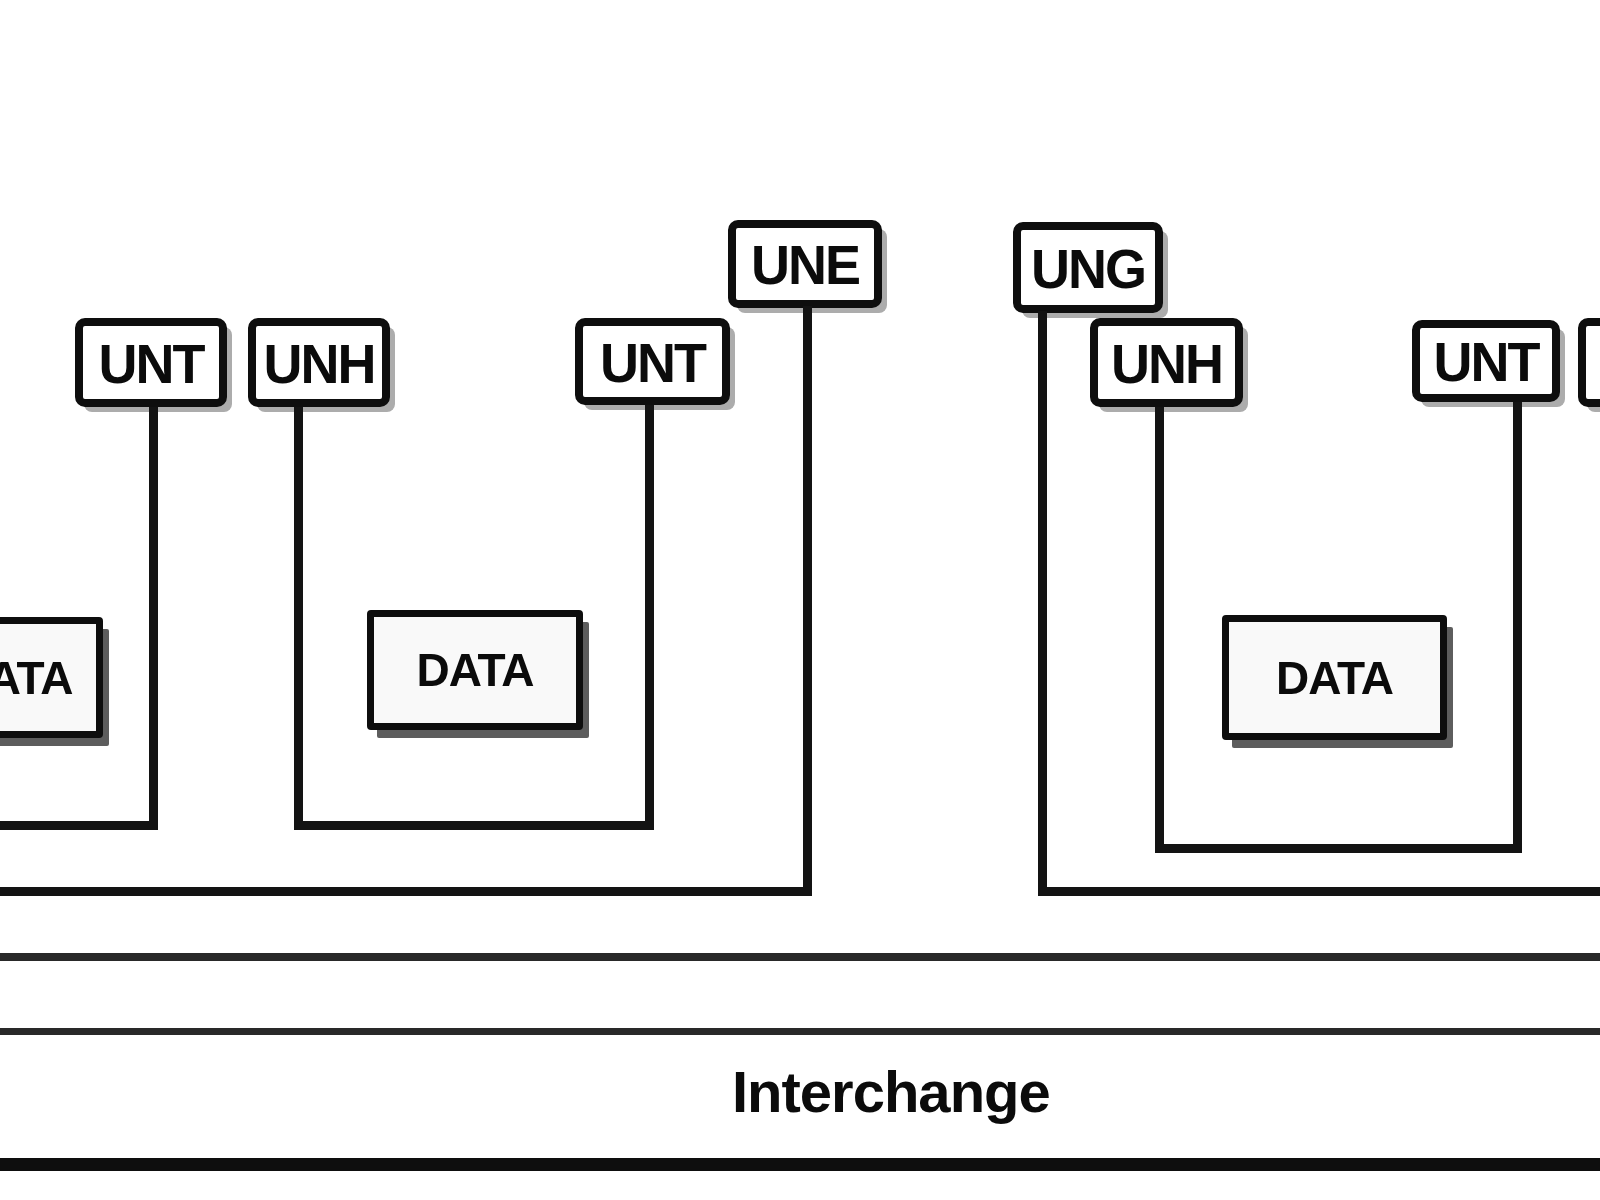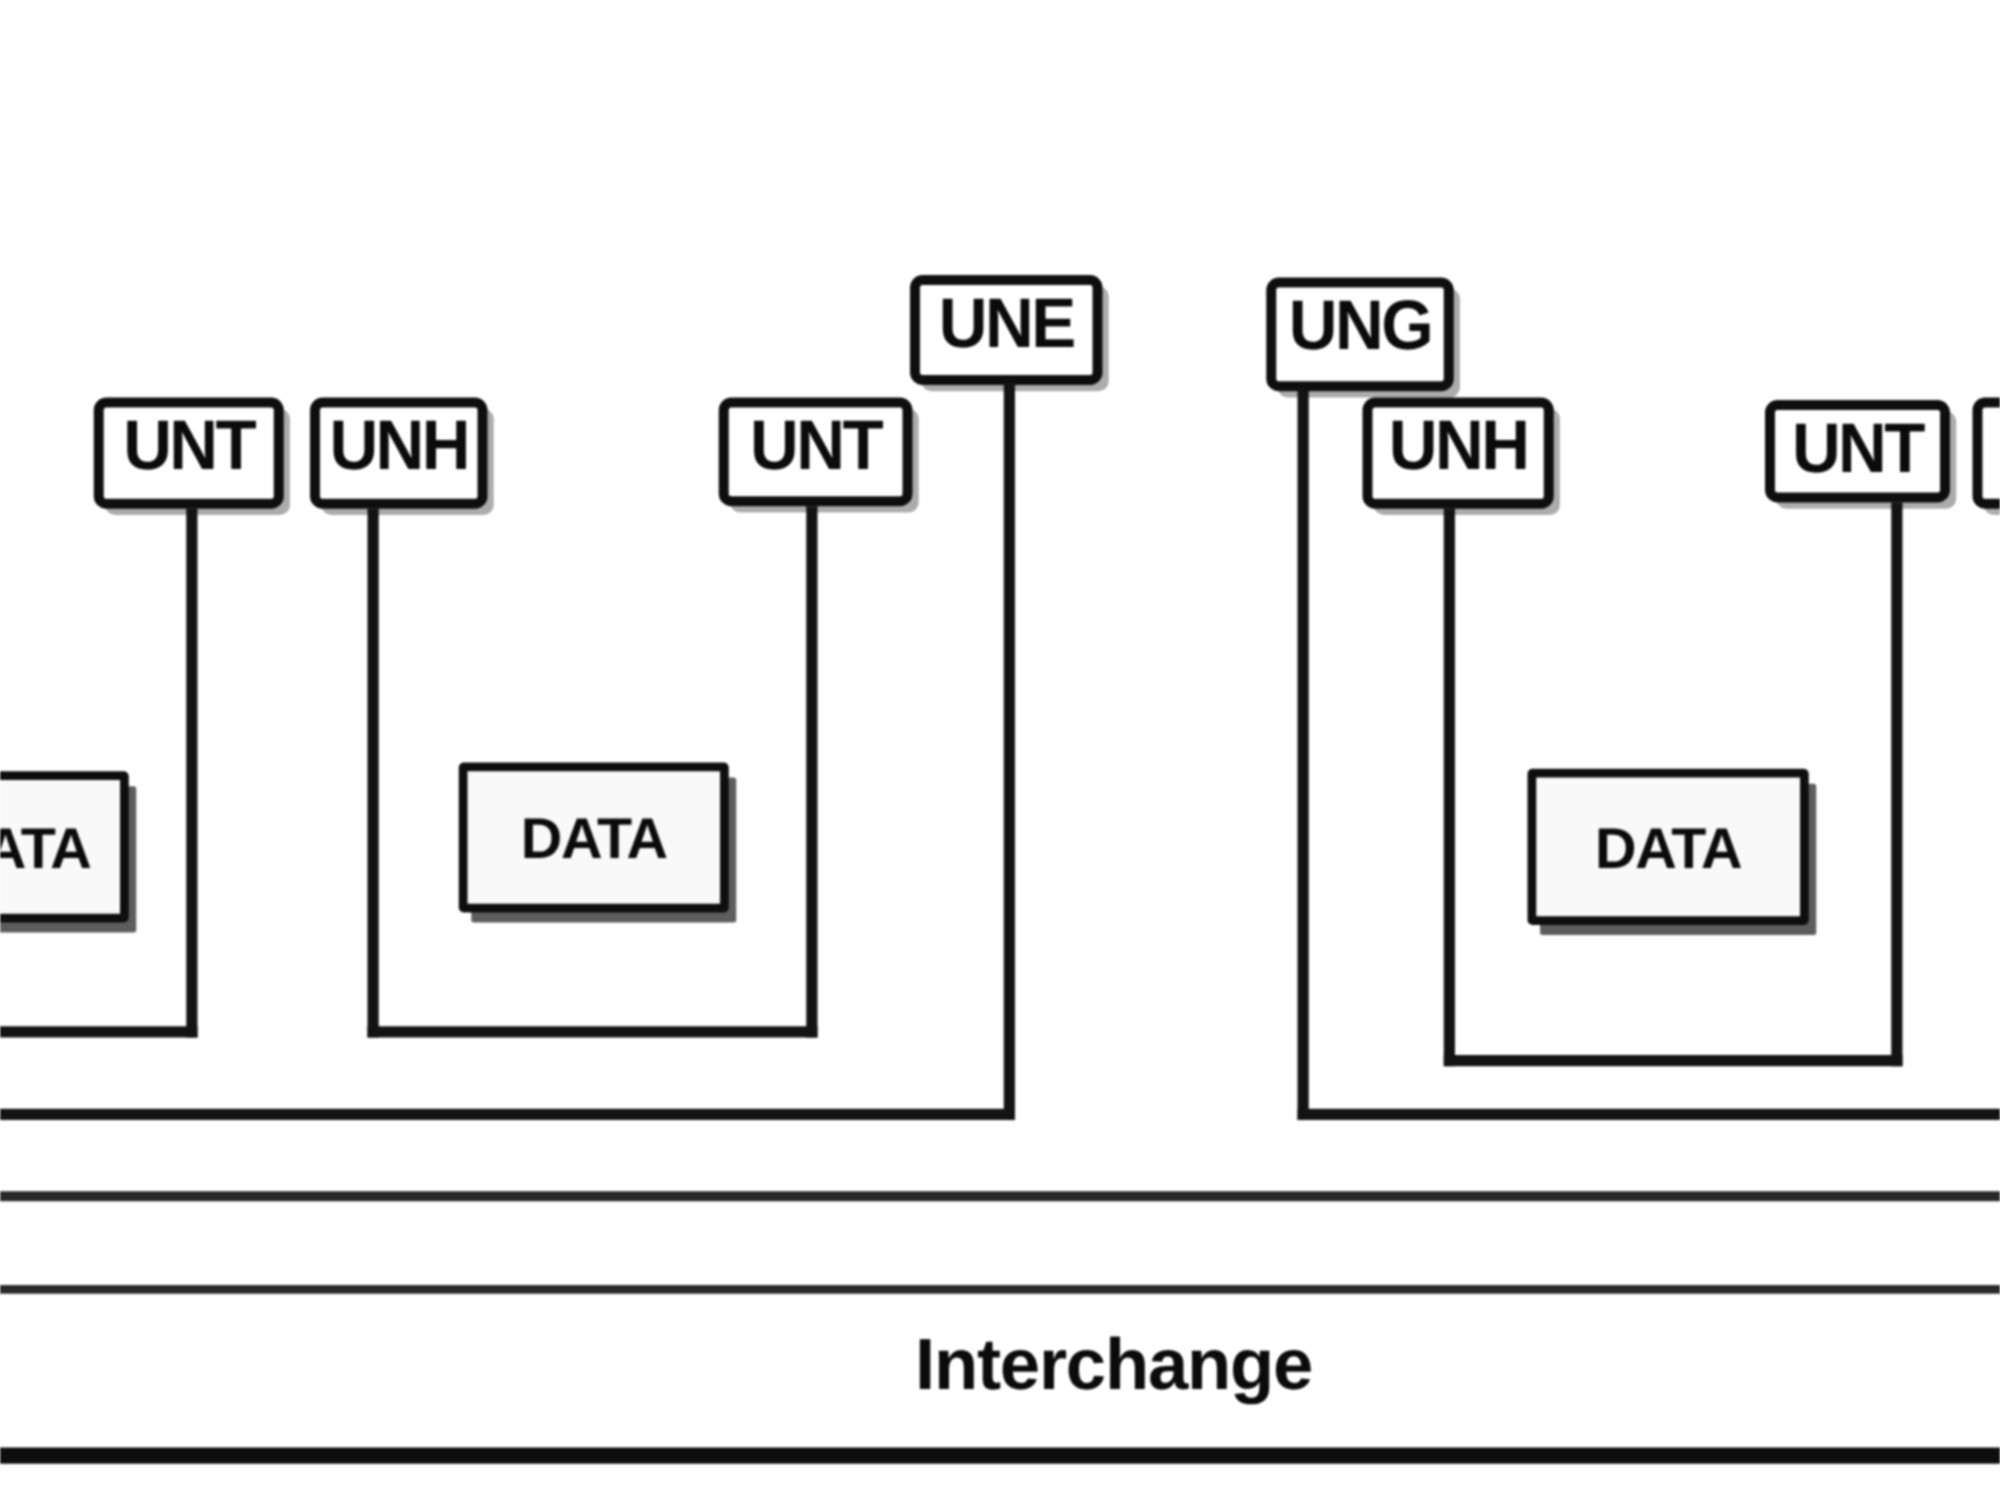--- a/index.html
+++ b/index.html
@@ -18,20 +18,21 @@
   }
   
   .tagbox {
     position: absolute;
     box-sizing: border-box;
     background: #ffffff;
     border: 8px solid #101010;
     border-radius: 10px;
     box-shadow: 7px 7px 0 -2px #ababab;
     display: flex;
+    align-items: center;
     justify-content: center;
   }
   .tagbox .lbl {
     font-weight: bold;
     font-size: 54px;
     letter-spacing: -2px;
     color: #0d0d0d;
     transform: scaleY(1.04);
   }
   

